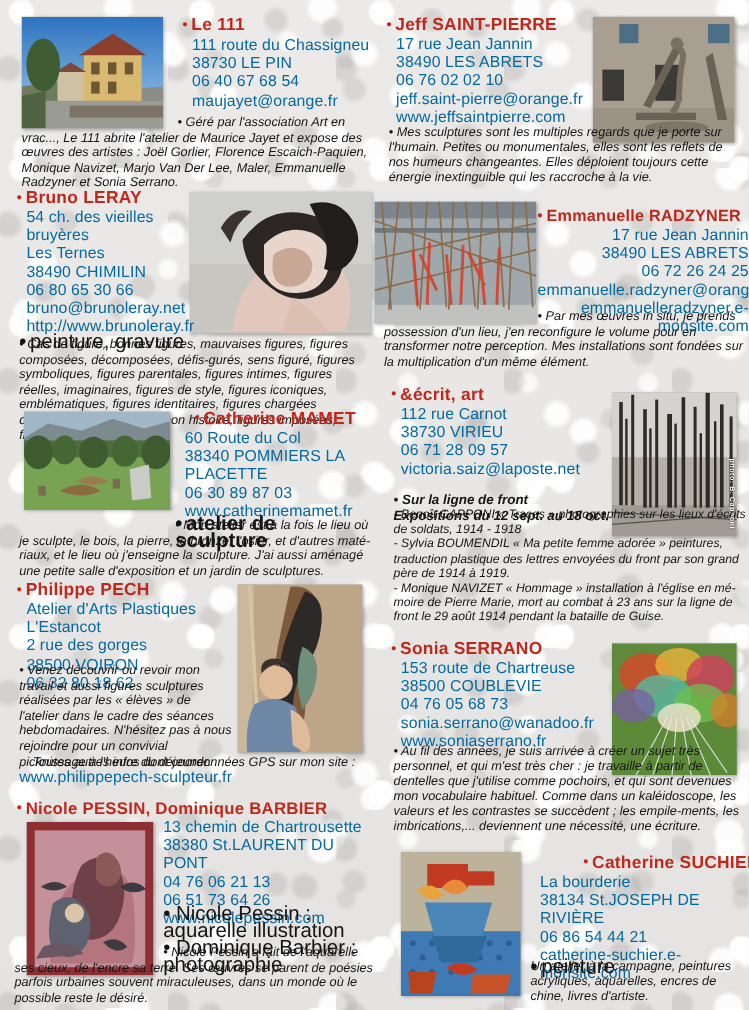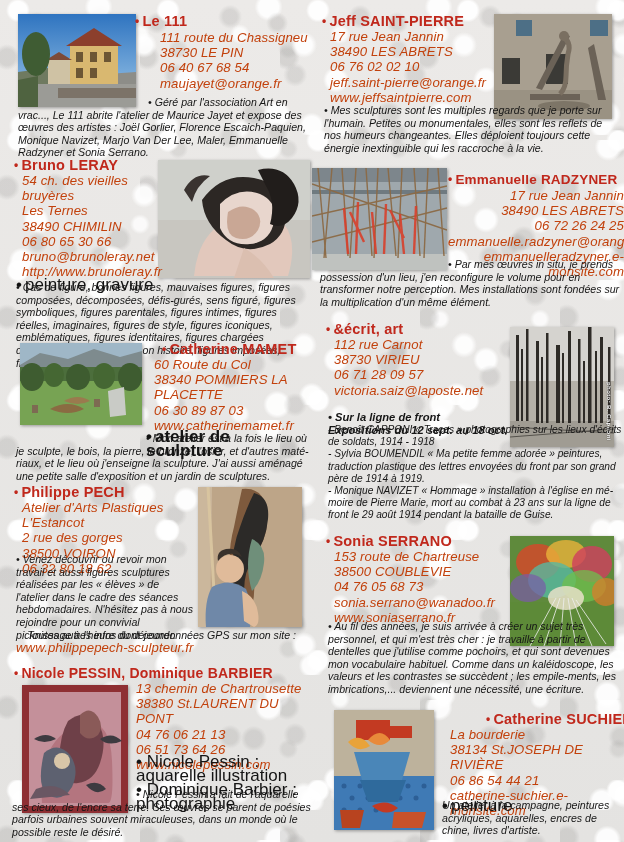--- a/index.html
+++ b/index.html
@@ -44,24 +44,23 @@
     font-size:14.5px;
     letter-spacing:.2px;
     white-space:nowrap;
     line-height:1.1;
   }
   .bullet{font-size:12px;vertical-align:1px;margin-right:3px;color:#c0281c;}
 
   .addr{
     font-size:13.2px;
     line-height:15.2px;
-    color:#c2410c;
+    color:#0369a1;
     white-space:pre-line;
     letter-spacing:.1px;
-    font-style:italic;
   }
   .tag{
     font-size:17px;
     line-height:14px;
     color:#141414;
     white-space:pre-line;
   }
   .tag .b{color:#111;margin-right:3px;}
 
   .desc{
@@ -113,21 +112,21 @@
         <rect x="58" y="54" width="7" height="10" fill="#6c5634"></rect>
         <rect x="72" y="54" width="7" height="10" fill="#6c5634"></rect>
         <rect x="30" y="44" width="22" height="32" fill="#cfc2a4"></rect>
         <path d="M28 46 L41 38 L54 46 Z" fill="#7d4a36"></path>
         <rect x="0" y="70" width="118" height="23" fill="#9b9b96"></rect>
         <rect x="40" y="74" width="78" height="10" fill="#7c7368"></rect>
         <path d="M0 66 L20 62 L20 93 L0 93Z" fill="#4f6340"></path>
         <ellipse cx="18" cy="40" rx="14" ry="22" fill="#3f5c33"></ellipse>
       </svg>
     </div>
-    <div class="name" style="position:absolute;left:135px;top:14px;">
+    <div class="name" style="position:absolute;left:152px;top:14px;">
       <span class="bullet">•</span><span class="italic">Le 111</span>
     </div>
     <div class="addr" style="position:absolute;left:160px;top:30px;width:150px;">111 route du Chassigneu
 38730 LE PIN
 06 40 67 68 54
 maujayet@orange.fr</div>
     <div class="desc" style="position:absolute;left:18px;top:96px;width:292px;text-indent:130px;">• Géré par l'association Art en vrac..., Le 111 abrite l'atelier de Maurice Jayet et expose des œuvres des artistes : Joël Gorlier, Florence Escaich-Paquien, Monique Navizet, Marjo Van Der Lee, Maler, Emmanuelle Radzyner et Sonia Serrano.</div>
   </div>
 
   <div class="blk" style="left:312px;top:0;width:312px;">

